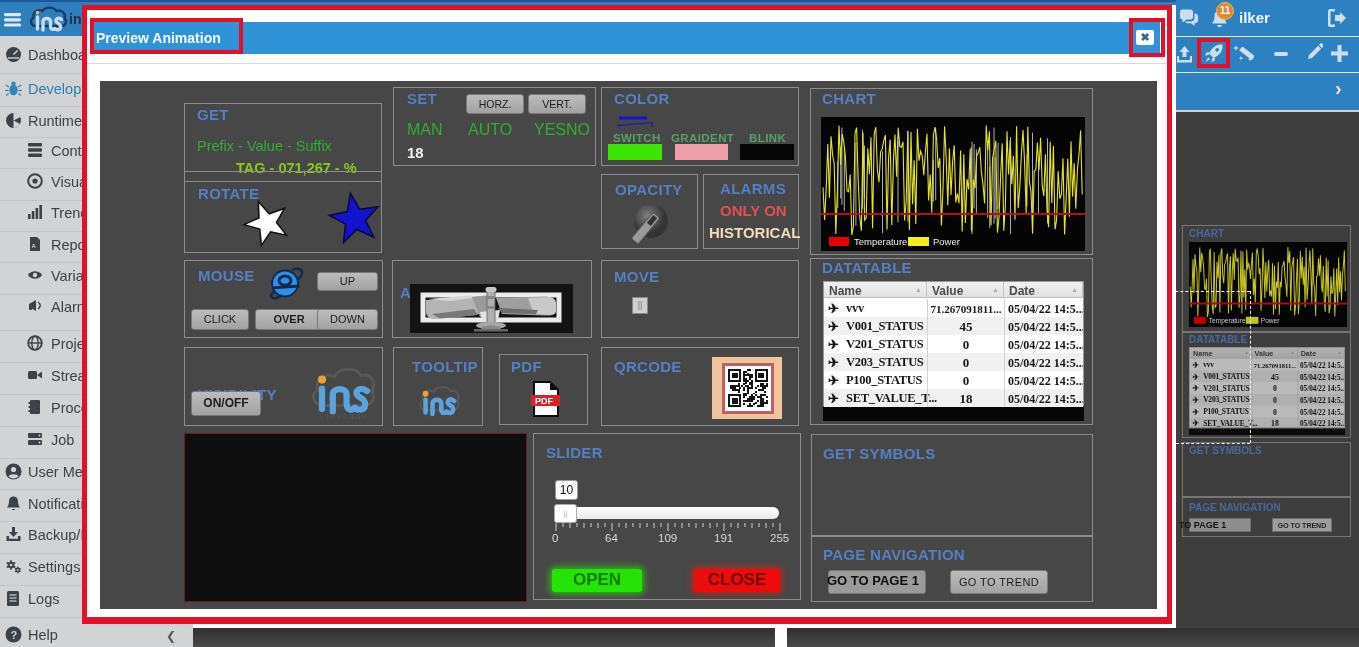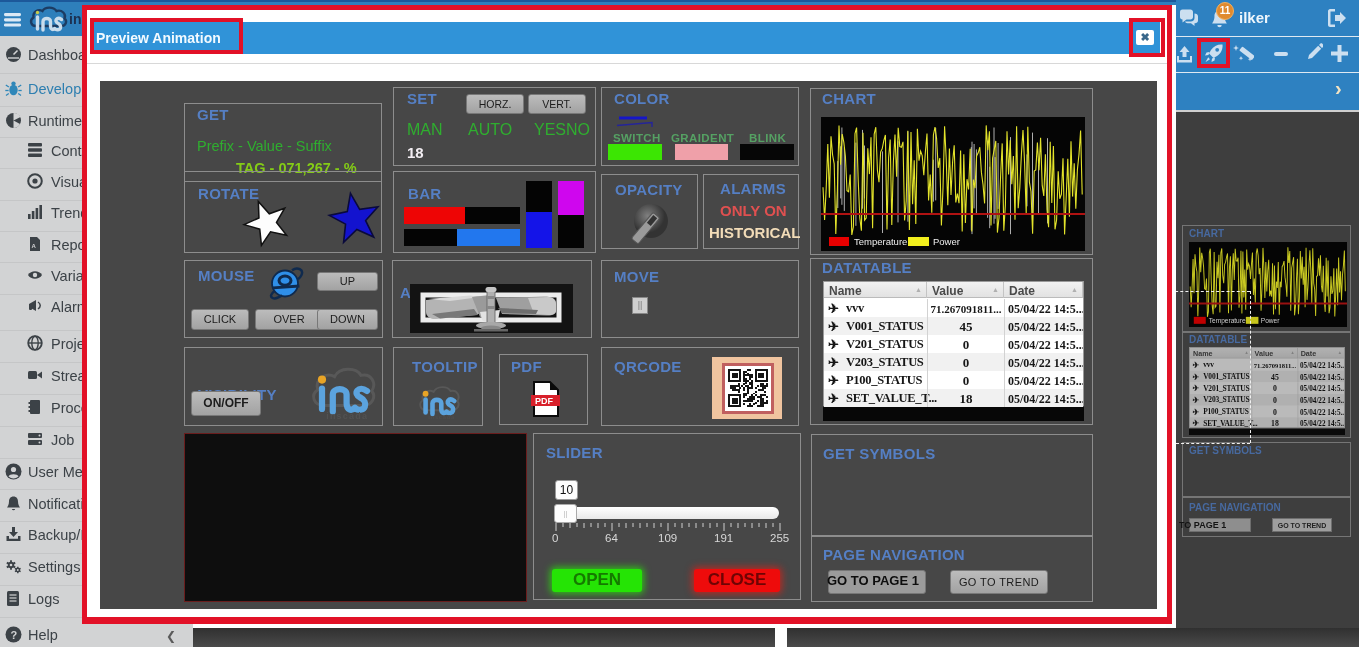--- a/index.html
+++ b/index.html
@@ -473,35 +473,20 @@
       <div class="panel" style="left:84px;top:90px;width:198px;height:82px;">
         <div class="ptitle" style="left:13px;top:13px;">ROTATE</div>
         <svg class="abs" style="left:57px;top:26px;" width="50" height="50" viewBox="-26 -26 52 52">
           <polygon transform="rotate(-22)" points="0,-24 5.8,-8 22.8,-7.4 9.4,3.1 14.1,19.4 0,9.9 -14.1,19.4 -9.4,3.1 -22.8,-7.4 -5.8,-8" fill="#fdfdfd" stroke="#111" stroke-width="1.6"></polygon>
         </svg>
         <svg class="abs" style="left:142px;top:19px;" width="56" height="56" viewBox="-28 -28 56 56">
           <polygon transform="rotate(-10)" points="0,-26 6.3,-8.7 24.7,-8 10.2,3.4 15.3,21 0,10.7 -15.3,21 -10.2,3.4 -24.7,-8 -6.3,-8.7" fill="#1313cf" stroke="#0a0a3c" stroke-width="1.6"></polygon>
         </svg>
       </div>
 
-      <div class="panel" style="left:293px;top:90px;width:203px;height:82px;">
-        <div class="ptitle" style="left:14px;top:13px;">BAR</div>
-        <div class="abs" style="left:10px;top:35px;width:116px;height:17px;background:#040404;">
-            <div class="abs" style="left:0;top:0;width:61px;height:17px;background:#ee0505;"></div>
-          </div>
-        <div class="abs" style="left:10px;top:57px;width:116px;height:17px;background:#040404;">
-            <div class="abs" style="left:53px;top:0;width:63px;height:17px;background:#2277ee;"></div>
-          </div>
-        <div class="abs" style="left:132px;top:9px;width:26px;height:67px;background:#040404;">
-            <div class="abs" style="left:0;top:31px;width:26px;height:36px;background:#1414e8;"></div>
-          </div>
-        <div class="abs" style="left:164px;top:9px;width:26px;height:67px;background:#040404;">
-            <div class="abs" style="left:0;top:0;width:26px;height:34px;background:#cf06ee;"></div>
-          </div>
-      </div>
 
       <div class="panel" style="left:501px;top:93px;width:97px;height:75px;">
         <div class="ptitle" style="left:13px;top:6px;">OPACITY</div>
         <svg class="abs" style="left:18px;top:24px;" width="62" height="50" viewBox="0 0 62 50">
           <defs>
               <radialGradient id="kn" cx="40%" cy="35%">
                 <stop offset="0%" stop-color="#808080"></stop>
                 <stop offset="100%" stop-color="#333333"></stop>
               </radialGradient>
             </defs>
@@ -523,21 +508,21 @@
         <div class="ptitle" style="left:13px;top:6px;">MOUSE</div>
         <svg class="abs" style="left:83px;top:6px;" width="36" height="33" viewBox="0 0 36 33">
           <circle cx="17" cy="16.5" r="13" fill="#2f8fe9" stroke="#0f2a4e" stroke-width="1.8"></circle>
           <path d="M5 18.6 L31.5 18.6 L31.5 21.4 L5 21.4 Z" fill="#0f2a4e" transform="rotate(-4 17 20)"></path>
           <ellipse cx="17" cy="13.6" rx="6" ry="4.6" fill="none" stroke="#0f2a4e" stroke-width="3"></ellipse>
           <path d="M24 3.2 C 29.5 -0.5 36 2.5 33.5 8 C 32.8 9.6 31.5 11 30 12.2" fill="none" stroke="#0f2a4e" stroke-width="2.4"></path>
           <path d="M6.5 24 C 3.5 26.5 1.5 29.5 4.5 31 C 7 32.2 11 30.5 14 28.3" fill="none" stroke="#0f2a4e" stroke-width="2.4"></path>
         </svg>
         <div class="btn" style="left:132px;top:11px;width:61px;height:19px;font-size:11px;line-height:17px;">UP</div>
         <div class="btn" style="left:6px;top:48px;width:58px;height:21px;font-size:11px;line-height:19px;">CLICK</div>
-        <div class="btn" style="left:70px;top:48px;width:68px;height:21px;font-size:11px;line-height:19px;">OVER</div>
+        <div class="btn" style="left:70px;top:48px;width:68px;height:21px;font-size:11px;line-height:19px;font-weight:bold;">OVER</div>
         <div class="btn" style="left:132px;top:48px;width:61px;height:21px;font-size:11px;line-height:19px;">DOWN</div>
       </div>
 
       <div class="panel" style="left:292px;top:179px;width:200px;height:78px;">
         <div class="ptitle" style="left:7px;top:2px;margin-top:21px;">ANIMATE</div>
         <div class="abs" style="left:17px;top:23px;width:163px;height:49px;background:#131313;">
           <svg width="163" height="49" viewBox="0 0 163 49">
             <rect x="13" y="11" width="136" height="25" fill="none" stroke="#ececec" stroke-width="5"></rect>
             <path d="M16 16 L62 12 C 70 11.5 74 13 76 15 L77 26 L66 31 L26 35 C 20 35.5 16 32 16 28 Z" fill="#b4b4b4"></path>
             <path d="M18 15 L60 11.5 L70 13 L40 17 Z" fill="#d8d8d8"></path>

